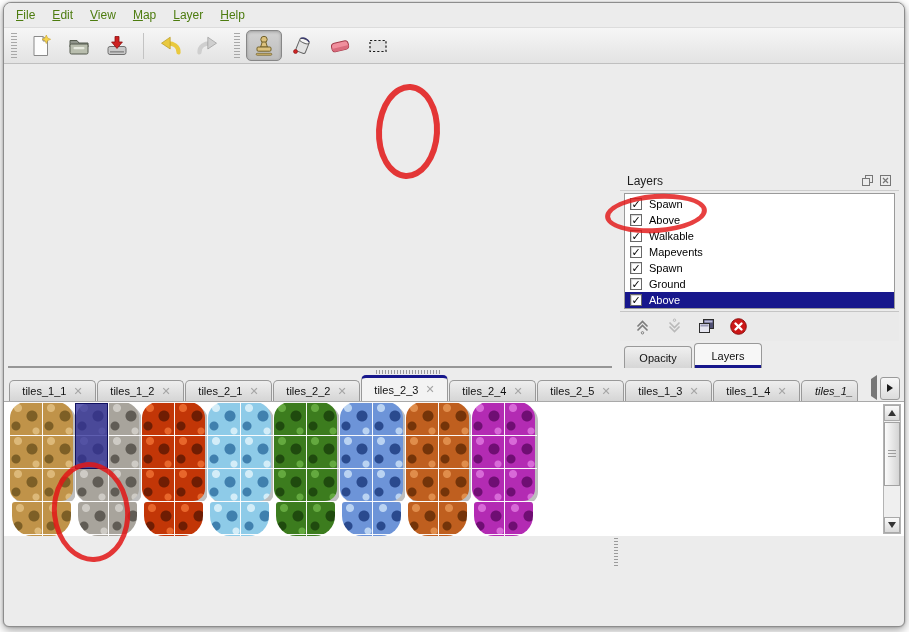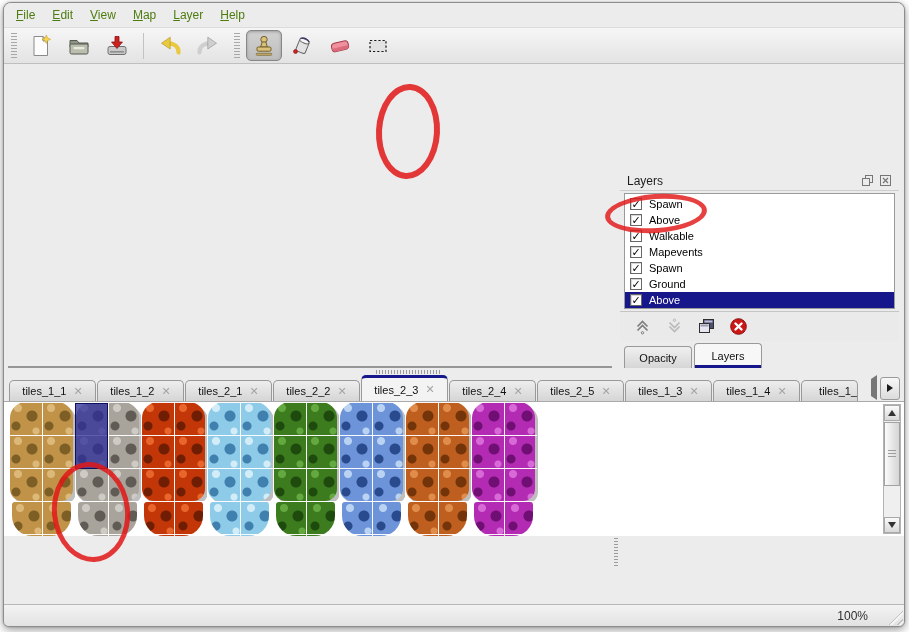--- a/index.html
+++ b/index.html
@@ -88,21 +88,21 @@
           border:1px solid #999; border-bottom:none; border-radius:4px 4px 0 0; padding:0 12px;
           background:linear-gradient(#f0f0f0,#d6d6d6); }
   .ptab.active { height:25px; background:#f7f7f7; box-shadow:inset 0 -3px 0 var(--navy); }
   
   .tilesets-panel { flex:none; display:flex; flex-direction:column; }
   .ts-tabs { height:26px; flex:none; display:flex; align-items:flex-end; padding-left:5px; }
   .ts-tab { height:21px; width:87px; flex:none; display:flex; align-items:center; justify-content:center; gap:7px;
             font-size:11px; color:#111; border:1px solid #999; border-bottom:none; border-radius:5px 5px 0 0;
             background:linear-gradient(#eee,#d5d5d5); margin-right:1px; overflow:hidden; white-space:nowrap; }
   .ts-tab.active { height:26px; background:#f3f3f3; border-top:3px solid var(--navy); font-size:11px; }
-  .ts-tab.truncated { width:57px; justify-content:flex-end; padding-left:9px; }
+  .ts-tab.truncated { width:57px; justify-content:center; padding-left:9px;font-style:italic; }
   .tab-x { color:#a5a5a5; font-family:"DejaVu Sans",sans-serif; font-size:11px; font-weight:bold; }
   .ts-scroll { margin-left:auto; margin-right:4px; display:flex; align-items:center; gap:3px; height:26px; }
   .tri { width:0; height:0; }
   .tri.left  { border-top:4px solid transparent; border-bottom:4px solid transparent; border-right:6px solid #777; }
   .tri.right { border-top:4px solid transparent; border-bottom:4px solid transparent; border-left:6px solid #1a1a1a; }
   .tri.up    { border-left:4px solid transparent; border-right:4px solid transparent; border-bottom:6px solid #333; }
   .tri.down  { border-left:4px solid transparent; border-right:4px solid transparent; border-top:6px solid #333; }
   .scroll-btn { width:20px; height:23px; border:1px solid #9a9a9a; border-radius:3px;
                 background:linear-gradient(#f7f7f7,#dcdcdc); display:flex; align-items:center; justify-content:center; }
   .ts-content { height:135px; flex:none; background:#fff; border-top:1px solid #a9a9a9; position:relative; overflow:hidden; }
@@ -567,21 +567,17 @@
             <span class="tri up"></span>
           </div>
         <div class="sb-thumb"></div>
         <div class="sb-btn bottom">
             <span class="tri down"></span>
           </div>
       </div>
     </div>
   </div>
 
-  <div class="statusbar">
-    <span>100%</span>
-    <span class="resize-grip"></span>
-  </div>
 </div>
 
 <div class="annotation ann-map"></div>
 <div class="annotation ann-ground"></div>
 <div class="annotation ann-tileset"></div>
 
 </body></html>

